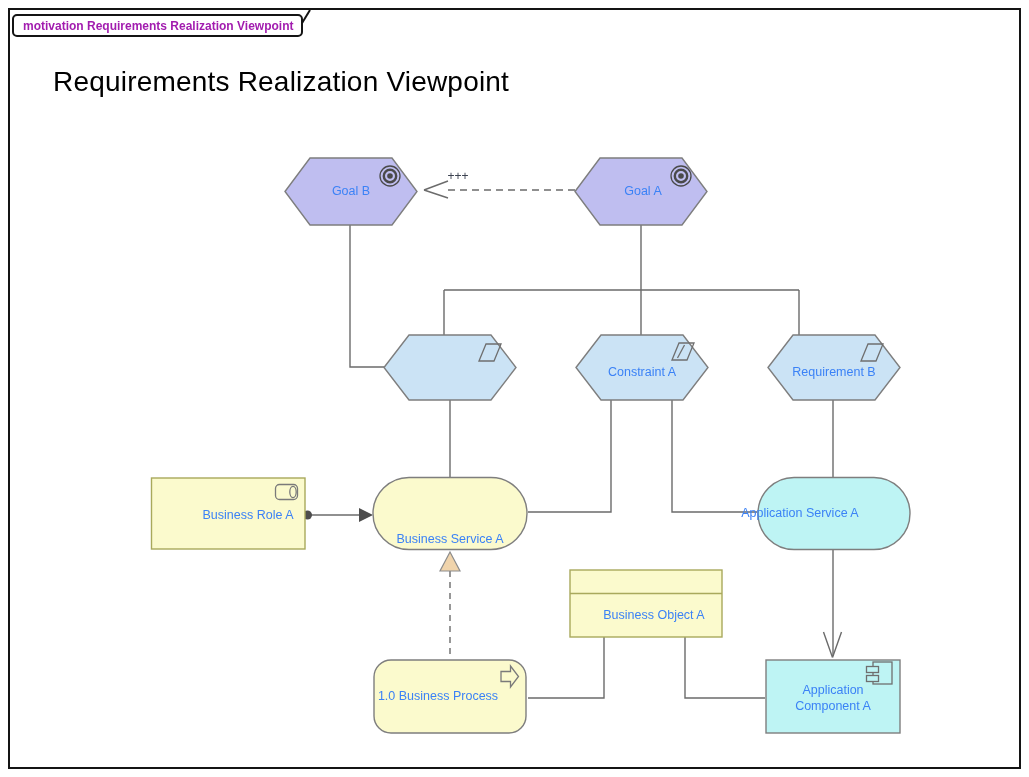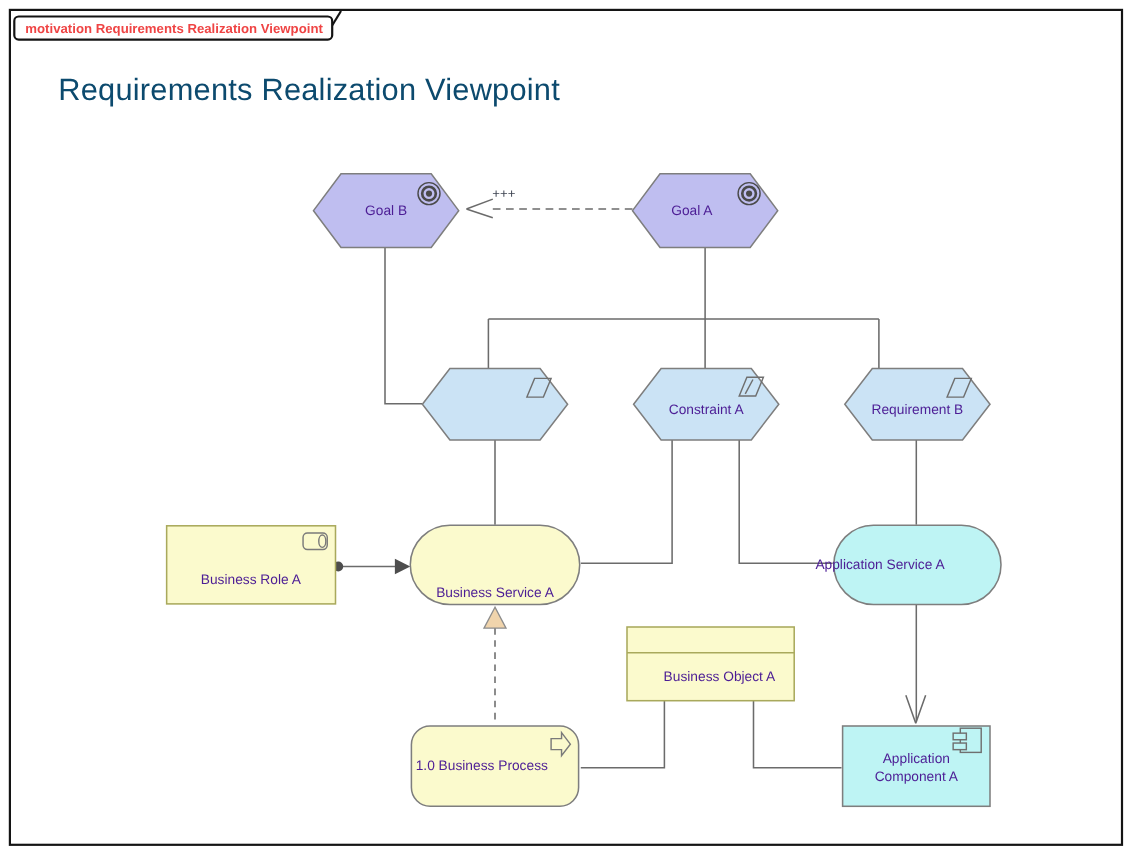--- a/index.html
+++ b/index.html
@@ -1,26 +1,26 @@
 <!DOCTYPE html>
 <html><head>
 <meta charset="utf-8">
 <style>
   html,body{margin:0;padding:0;background:#fff;}
   #canvas{position:relative;width:1029px;height:777px;background:#ffffff;
           font-family:"Liberation Sans",sans-serif;overflow:hidden;}
   #diagram-svg{position:absolute;left:0;top:0;z-index:1;}
   .label{position:absolute;z-index:2;display:flex;align-items:center;justify-content:center;
-         font-size:12.5px;color:#4c1d95;text-align:center;line-height:1.3;}
+         font-size:12.5px;color:#3b82f6;text-align:center;line-height:1.3;}
   .hex-label{padding-top:5px;}
   .stadium-label{padding-bottom:19px;}
   .frame-label{position:absolute;left:12px;top:14px;width:278px;height:19px;z-index:3;
                background:#ffffff;border:2px solid #141414;border-radius:5px;
                display:flex;align-items:center;padding-left:9px;
-               font-size:12px;font-weight:bold;color:#ef4444;}
+               font-size:12px;font-weight:bold;color:#a21caf;}
   .page-title{position:absolute;left:53px;top:66px;z-index:2;font-size:28px;letter-spacing:.2px;}
   .influence-label{position:absolute;left:441px;top:169px;width:34px;height:14px;z-index:2;
                    font-size:12px;color:#3c4250;display:flex;align-items:center;justify-content:center;}
   .wrap{display:block;width:104px;}
 </style>
 </head>
 <body>
 
 <div id="canvas">
 
@@ -110,27 +110,27 @@
     <g stroke="#6F6F6F" stroke-width="1.3" fill="#BEF4F4">
       <rect x="873" y="662" width="19" height="22"></rect>
       <rect x="866.5" y="666.5" width="12" height="6"></rect>
       <rect x="866.5" y="675.5" width="12" height="6"></rect>
     </g>
   </svg>
 
   <div class="frame-label">
     <span>motivation Requirements Realization Viewpoint</span>
   </div>
-  <div class="page-title" style="color:#0c4a6e;">Requirements Realization Viewpoint</div>
+  <div class="page-title" style="color:#000000;">Requirements Realization Viewpoint</div>
 
   <div class="label" style="left:285px;top:158px;width:132px;height:67px;">Goal B</div>
-  <div class="label" style="left:563px;top:158px;width:132px;height:67px;">Goal A</div>
+  <div class="label" style="left:577px;top:158px;width:132px;height:67px;">Goal A</div>
   <div class="label hex-label" style="left:576px;top:335px;width:132px;height:65px;">Constraint A</div>
   <div class="label hex-label" style="left:768px;top:335px;width:132px;height:65px;">Requirement B</div>
-  <div class="label" style="left:151px;top:492px;width:154px;height:71px;">Business Role A</div>
+  <div class="label" style="left:151px;top:480px;width:154px;height:71px;padding-left:20px;">Business Role A</div>
   <div class="label stadium-label" style="left:373px;top:503px;width:154px;height:73px;">Business Service A</div>
   <div class="label stadium-label" style="left:724px;top:477px;width:152px;height:73px;">Application Service A</div>
   <div class="label" style="left:570px;top:593px;width:168px;height:44px;">Business Object A</div>
   <div class="label" style="left:374px;top:660px;width:128px;height:73px;">1.0 Business Process</div>
   <div class="label" style="left:766px;top:663px;width:134px;height:70px;">
     <span class="wrap">Application Component A</span>
   </div>
 
   <div class="influence-label">+++</div>
 </div>

